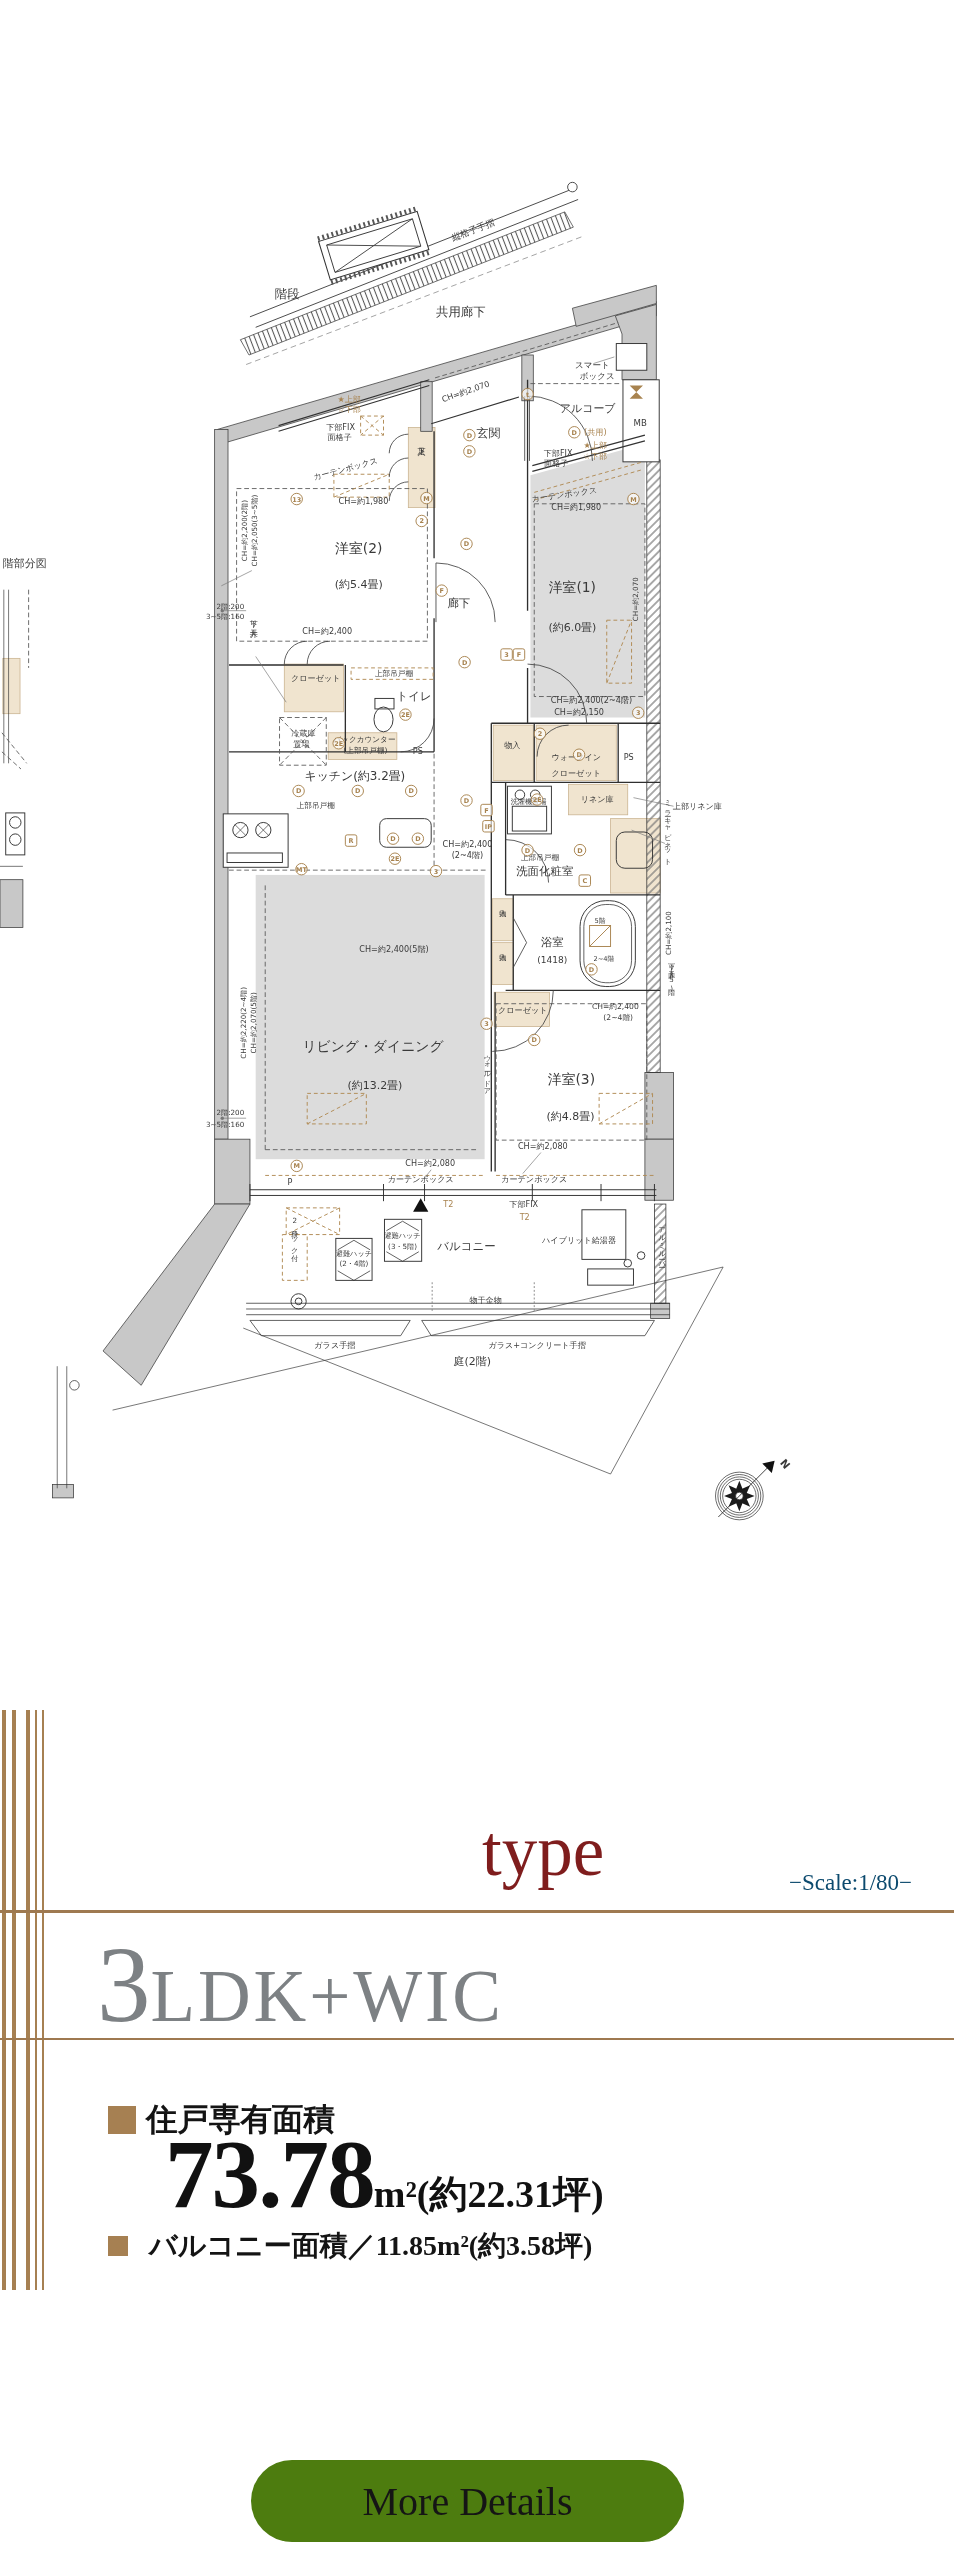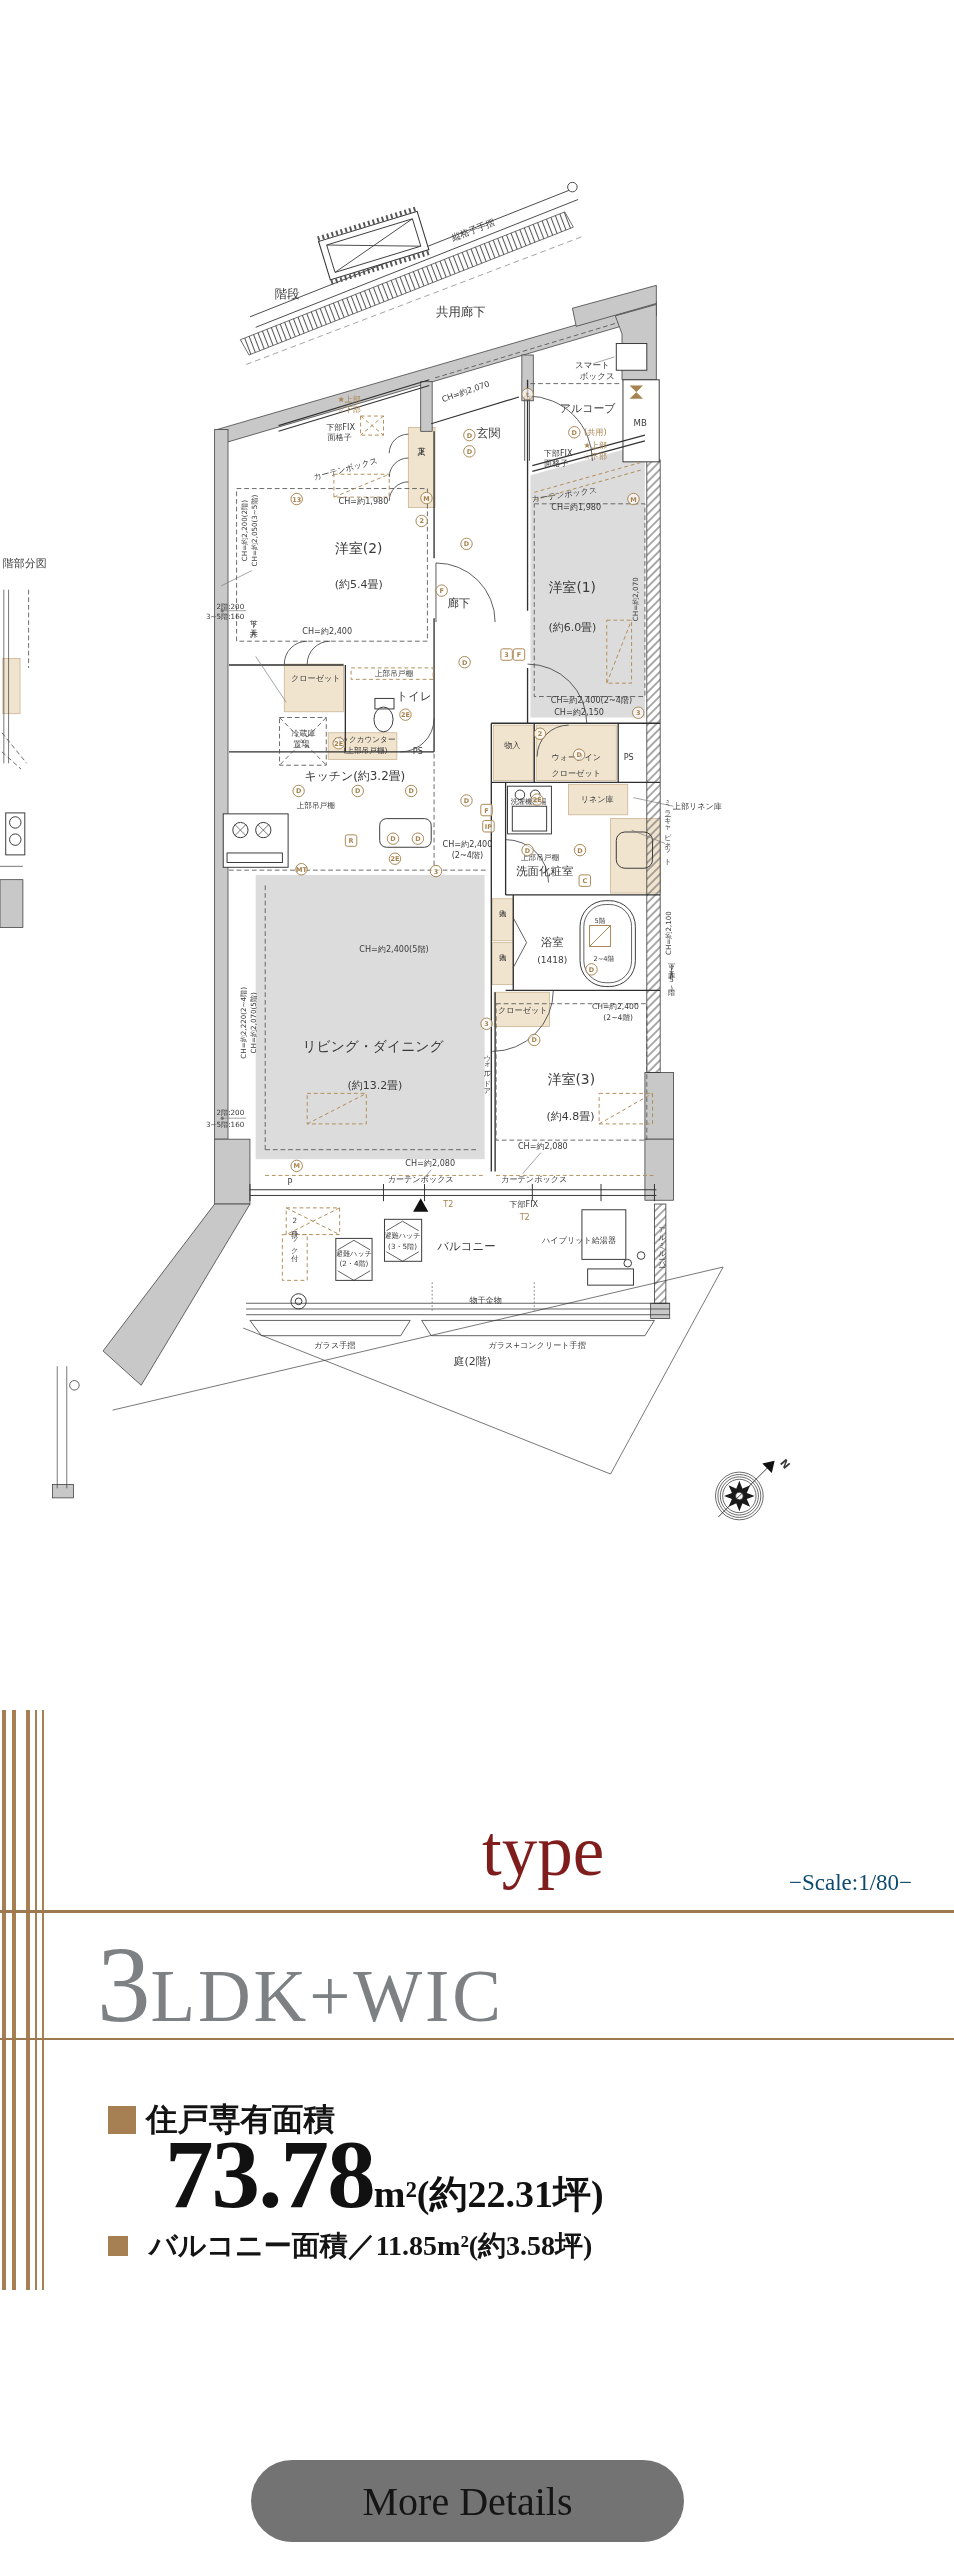--- a/index.html
+++ b/index.html
@@ -27,21 +27,21 @@
   .bullet.small{width:20px;height:20px;}
   .area-head .txt{font:700 31.5px "Liberation Serif","DejaVu Serif",serif;color:#141414;}
   .area-main{position:absolute;left:126px;top:2126px;color:#111;
     font-family:"Liberation Serif","DejaVu Serif",serif;margin-left:39px;}
   .area-main .big{font-size:97px;font-weight:700;line-height:1;letter-spacing:-1.9px;}
   .area-main .unit{font-size:38px;font-weight:700;}
   .area-main .tsubo{font-size:38px;font-weight:700;}
   .area-balcony{position:absolute;left:108px;top:2227px;display:flex;align-items:center;gap:21px;}
   .area-balcony .txt{font:700 28px "Liberation Serif","DejaVu Serif",serif;color:#141414;}
   .more-btn{position:absolute;left:251px;top:2460px;width:433px;height:82px;border:none;
-    border-radius:42px;background:#737373;cursor:pointer;
+    border-radius:42px;background:#4d7c0f;cursor:pointer;
     font:400 40px "Liberation Serif","DejaVu Serif",serif;color:#151515;}
 </style>
 </head>
 <body>
 
 <div id="app">
 
   <svg id="plan-svg" width="954" height="1622" viewBox="0 0 1000 1700">
     <defs>
       <pattern id="wallHatch" patternUnits="userSpaceOnUse" width="6" height="6" patternTransform="rotate(45)">

